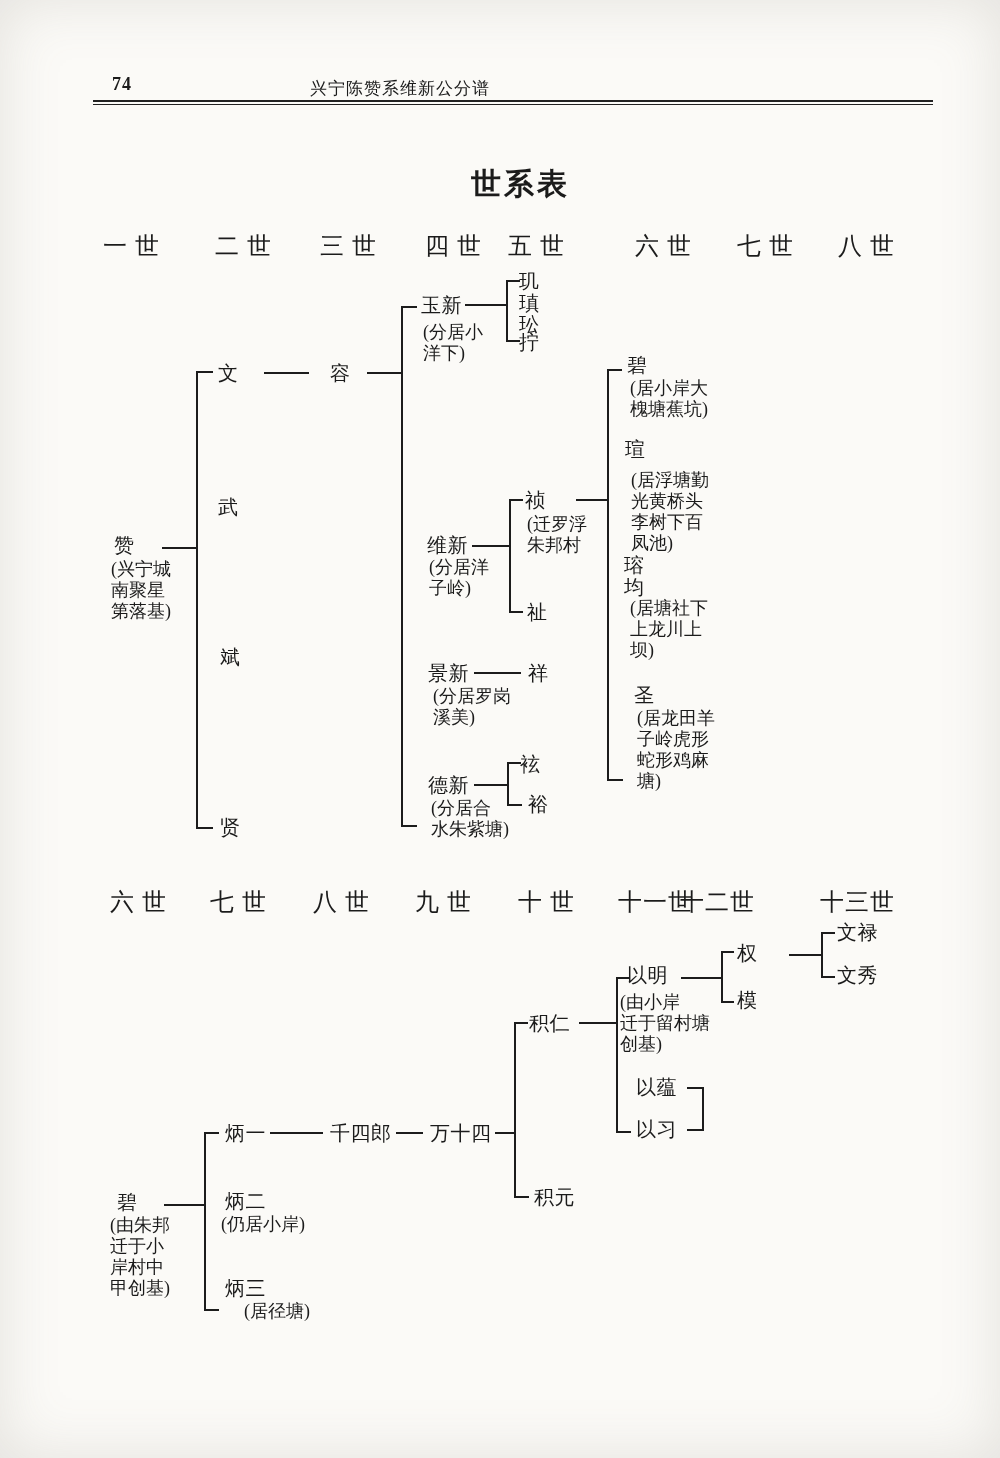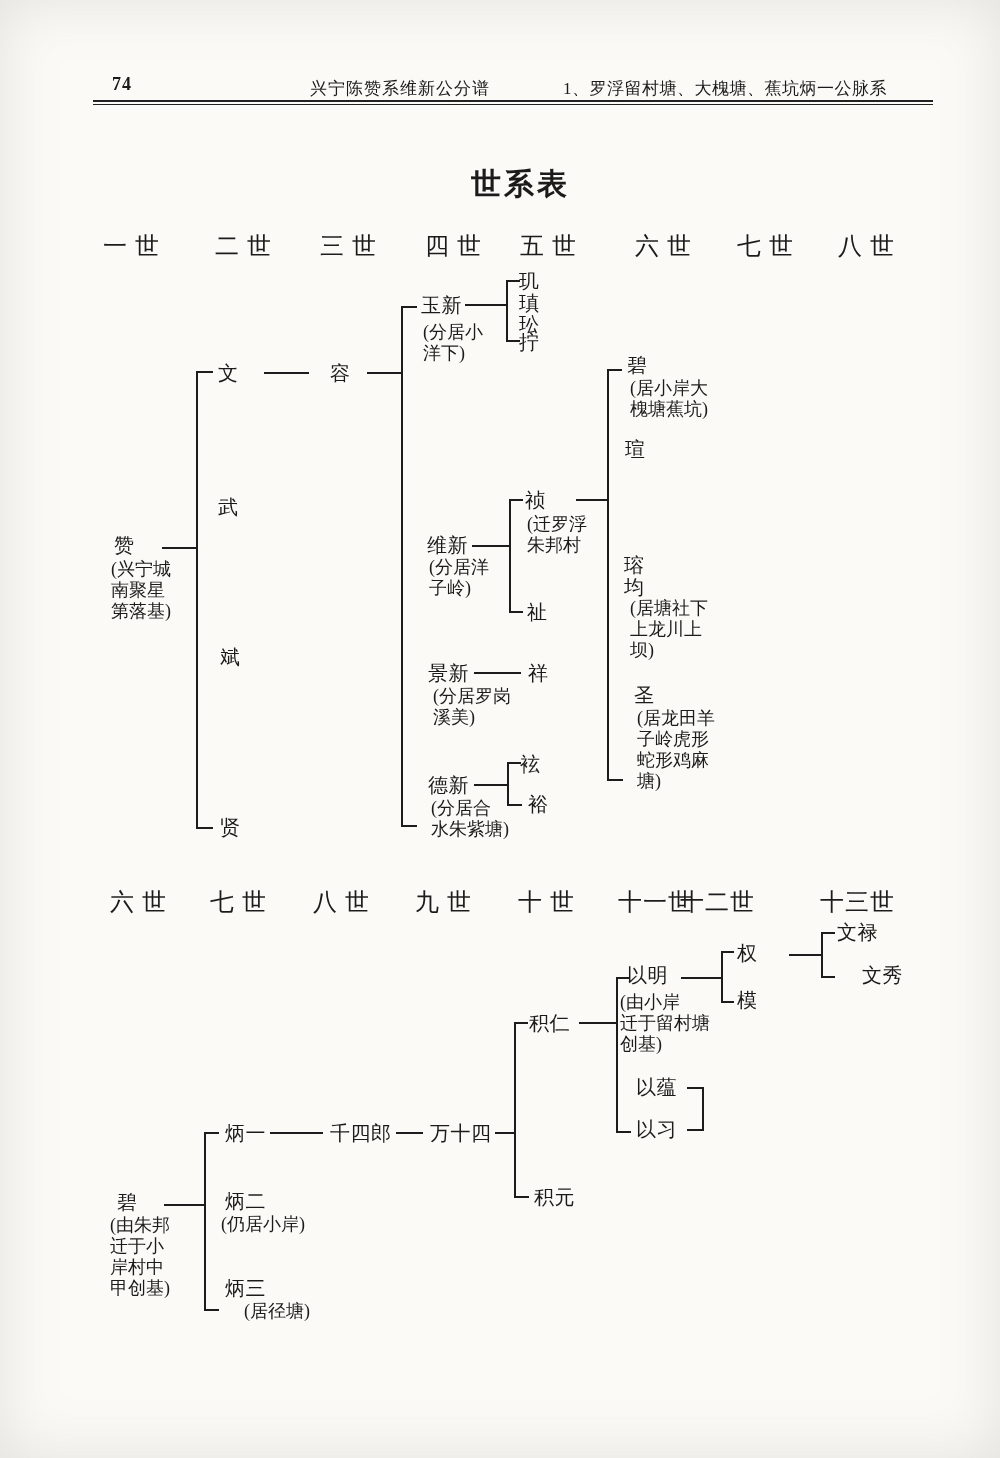--- a/index.html
+++ b/index.html
@@ -20,31 +20,30 @@
   .mig{position:absolute;font-size:20px;line-height:23px;white-space:pre-line;letter-spacing:.5px;}
   svg.wires{position:absolute;left:0;top:0;pointer-events:none;}
 </style>
 </head>
 <body>
 
 <div class="page">
 
   <span class="pgnum" style="left:112px;top:74px">74</span>
   <span class="bktitle" style="left:310px;top:77px">兴宁陈赞系维新公分谱</span>
-  <span class="sectitle" style="left:563px;top:77px">1、罗浮留村塘、大槐塘、蕉坑炳一公脉系</span>
   <div class="rule" style="left:93px;top:100px;width:840px;height:2px"></div>
   <div class="rule" style="left:93px;top:104px;width:840px;height:1px"></div>
 
   <h1 class="title" style="left:471px;top:164px">世系表</h1>
 
   <span class="gen" style="left:103px;top:230px">一 世</span>
   <span class="gen" style="left:215px;top:230px">二 世</span>
   <span class="gen" style="left:320px;top:230px">三 世</span>
   <span class="gen" style="left:425px;top:230px">四 世</span>
-  <span class="gen" style="left:520px;top:230px">五 世</span>
+  <span class="gen" style="left:508px;top:230px">五 世</span>
   <span class="gen" style="left:635px;top:230px">六 世</span>
   <span class="gen" style="left:737px;top:230px">七 世</span>
   <span class="gen" style="left:838px;top:230px">八 世</span>
 
   <span class="gen" style="left:110px;top:886px">六 世</span>
   <span class="gen" style="left:210px;top:886px">七 世</span>
   <span class="gen" style="left:313px;top:886px">八 世</span>
   <span class="gen" style="left:415px;top:886px">九 世</span>
   <span class="gen" style="left:518px;top:886px">十 世</span>
   <span class="gen" style="left:618px;top:886px">十一世</span>
@@ -136,20 +135,24 @@
   <div class="n" style="left:525px;top:489px">祯</div>
   <div class="t" style="left:527px;top:514px">(迁罗浮
 朱邦村</div>
   <div class="n" style="left:527px;top:601px">祉</div>
 
   <div class="n" style="left:627px;top:354px">碧</div>
   <div class="t" style="left:630px;top:378px">(居小岸大
 槐塘蕉坑)</div>
 
   <div class="n" style="left:625px;top:438px">瑄</div>
+  <div class="t" style="left:631px;top:470px">(居浮塘勤
+光黄桥头
+李树下百
+凤池)</div>
 
   <div class="n" style="left:624px;top:554px">瑢
 均</div>
   <div class="t" style="left:630px;top:598px">(居塘社下
 上龙川上
 坝)</div>
 
   <div class="n" style="left:634px;top:684px">圣</div>
   <div class="t" style="left:637px;top:708px">(居龙田羊
 子岭虎形
@@ -187,19 +190,19 @@
   <div class="n" style="left:534px;top:1186px">积元</div>
 
   <div class="n" style="left:627px;top:964px">以明</div>
   <div class="t" style="left:620px;top:992px">(由小岸
 迁于留村塘
 创基)</div>
 
   <div class="n" style="left:737px;top:942px">权</div>
   <div class="n" style="left:737px;top:989px">模</div>
   <div class="n" style="left:837px;top:921px">文禄</div>
-  <div class="n" style="left:862px;top:964px">文秀</div>
+  <div class="n" style="left:837px;top:964px">文秀</div>
 
   <div class="n" style="left:636px;top:1076px">以蕴</div>
   <div class="n" style="left:636px;top:1118px">以习</div>
 
 
 </div>
 
 </body></html>

